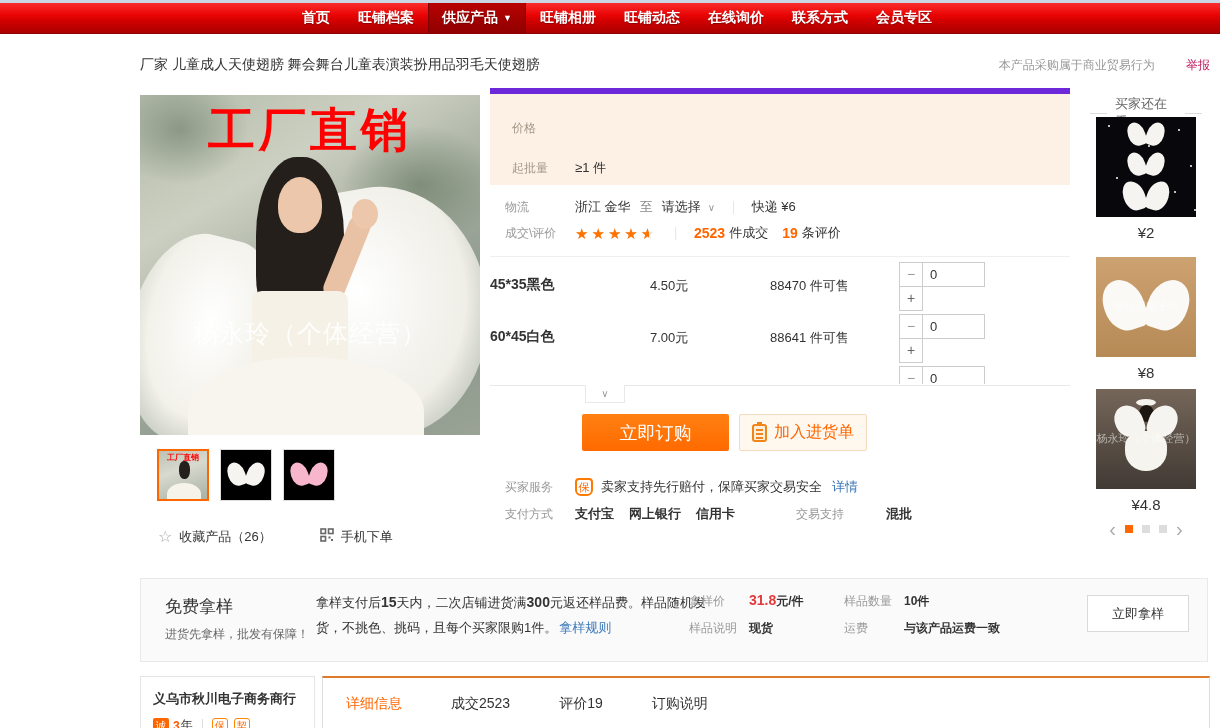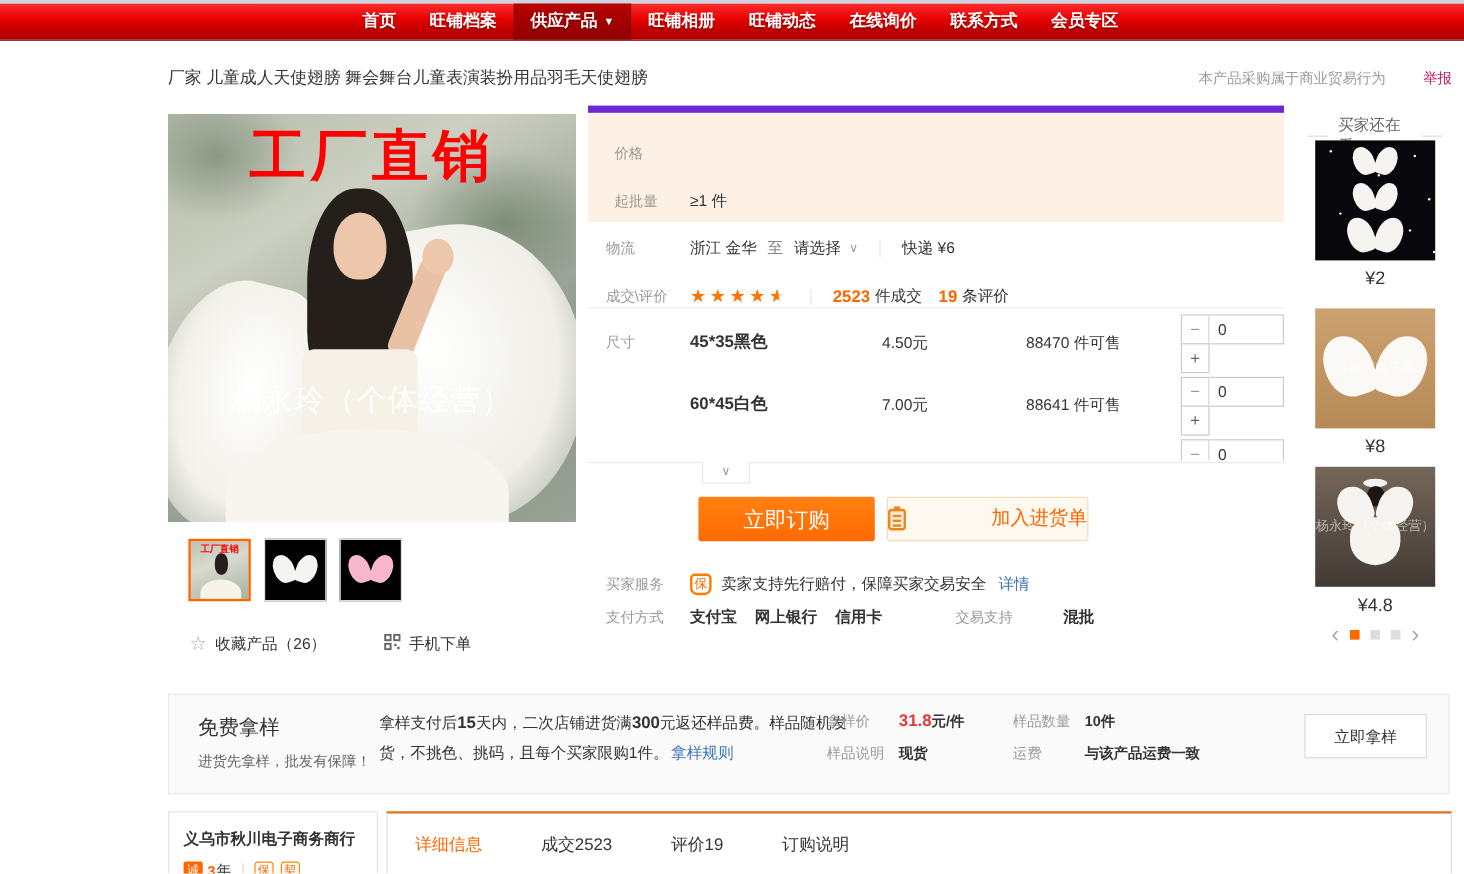--- a/index.html
+++ b/index.html
@@ -84,21 +84,21 @@
   .pp-price .cur { font-size:17px; }
   .pp-price .num { font-size:31px; font-weight:500; }
   .pp-price .dash { font-size:20px; margin:0 4px; }
   .pp-moq { position:absolute; left:85px; top:65px; font-size:13px; color:#333; }
   .offer-row { position:absolute; left:0; width:580px; display:flex; align-items:center; font-size:13px; color:#333; }
   .row-label { width:85px; padding-left:15px; font-size:12px; color:#999; flex:none; }
   .sep-bar { color:#e0e0e0; margin:0 12px; }
   .r-logistics { top:110px; }
   .r-logistics .muted { color:#888; margin:0 9px; }
   .dd-caret { color:#999; font-size:10px; margin-left:7px; cursor:pointer; }
-  .r-rating { top:136px;margin-top:14px; }
+  .r-rating { top:136px; }
   .stars { position:relative; display:inline-block; font-size:15px; letter-spacing:3px; color:#eadfd2; line-height:1; }
   .stars .fill { position:absolute; left:0; top:0; overflow:hidden; white-space:nowrap; color:#ff7300; }
   .hot-num { color:#ff6600; font-weight:bold; font-size:14px; margin-right:4px; }
   .r-rating .suffix { margin-right:14px; }
   .mid-divider { position:absolute; left:0; top:168px; width:580px; height:1px; background:#efefef; }
   
   .sku { position:absolute; left:0; top:169px; width:580px; display:flex; }
   .sku-label { width:85px; padding:20px 0 0 15px; font-size:12px; color:#999; flex:none; }
   .sku-rows { width:495px; height:127px; overflow:hidden; padding-top:5px; }
   .sku-row { height:52px; display:flex; align-items:flex-start; }
@@ -112,22 +112,22 @@
   .qty-input { width:62px; height:25px; border:1px solid #ccc; border-left:none; padding-left:7px; font-size:13px; color:#333;
     font-family:"Liberation Sans",sans-serif; outline:none; }
   .expand-bar { position:absolute; left:0; top:297px; width:580px; border-top:1px solid #e8e8e8; }
   .expand-btn { position:absolute; left:95px; top:-1px; width:40px; height:18px; background:#fff;
     border:1px solid #e8e8e8; border-top:1px solid #fff; text-align:center; font-size:10px; color:#999;
     line-height:15px; cursor:pointer; }
   
   .btn-row { position:absolute; left:92px; top:326px; display:flex; }
   .btn-order { width:147px; height:37px; background:linear-gradient(180deg,#ff8011,#ff6a00); border:none;
     color:#fff; font-size:18px; border-radius:2px; cursor:pointer; font-family:"Liberation Sans",sans-serif; }
-  .btn-cart { width:168px; height:37px; margin-left:10px; background:#fef8ef; border:1px solid #f3dcbc;
-    color:#ff6600; font-size:16px; border-radius:2px; cursor:pointer; display:flex; align-items:center; justify-content:space-between;
+  .btn-cart { width:128px; height:37px; margin-left:10px; background:#fef8ef; border:1px solid #f3dcbc;
+    color:#ff6600; font-size:16px; border-radius:2px; cursor:pointer; display:flex; align-items:center; justify-content:center;
     font-family:"Liberation Sans",sans-serif; }
   .clip-icon { width:15px; height:18px; border:2px solid #f08519; border-radius:3px; position:relative; margin-right:7px; background:#fceedd; }
   .clip-icon:before { content:""; position:absolute; left:3px; top:-4px; width:5px; height:4px; background:#f08519; }
   .clip-icon:after { content:""; position:absolute; left:2px; top:3px; width:7px; height:2px; background:#f08519;
     box-shadow:0 4px 0 #f08519, 0 8px 0 #f08519; }
   .r-service { top:390px; }
   .shield-badge { width:18px; height:18px; border:2px solid #ff7a00; border-radius:4px 4px 6px 6px; color:#ff6600;
     font-size:11px; line-height:14px; text-align:center; background:#fff; margin-right:8px; flex:none; }
   .link-blue { color:#3a77b8; margin-left:10px; }
   .r-payment { top:417px; }
@@ -303,21 +303,20 @@
     <span class="sep-bar">｜</span>
     <span class="hot-num">2523</span>
     <span class="suffix">件成交</span>
     <span class="hot-num">19</span>
     <span>条评价</span>
   </div>
 
   <div class="mid-divider"></div>
 
   <div class="sku">
-    <div class="sku-label">尺寸</div>
     <div class="sku-rows">
       <div class="sku-row">
         <span class="sku-name">45*35黑色</span>
         <span class="sku-price">4.50元</span>
         <span class="sku-stock">88470 件可售</span>
         <span class="stepper">
           <span class="step-btn">−</span>
           <input class="qty-input" value="0" style="">
           <span class="step-btn plus">+</span>
         </span>

